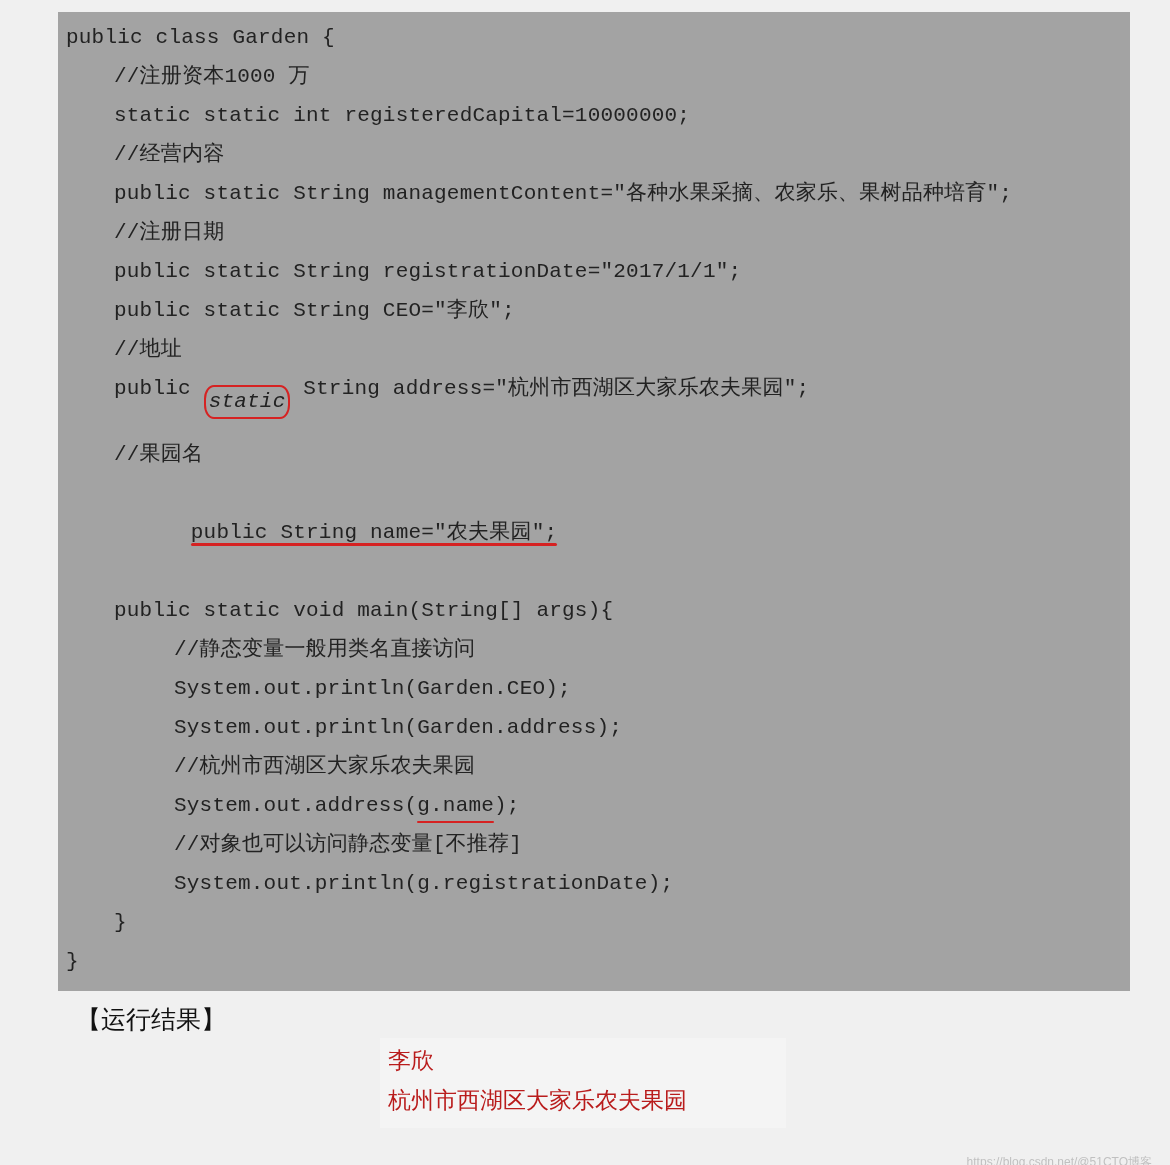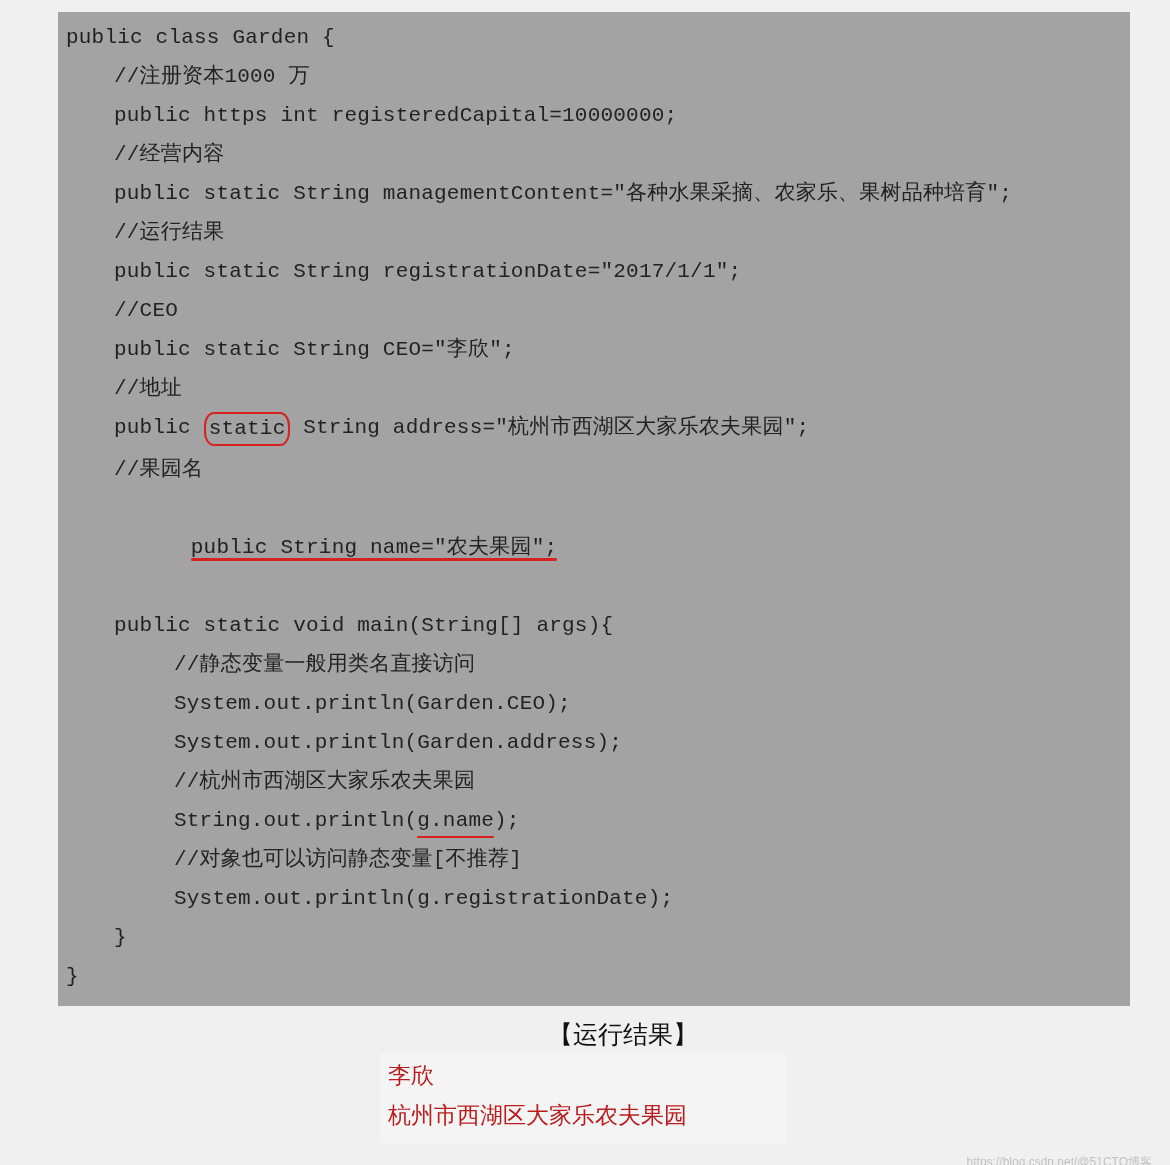--- a/index.html
+++ b/index.html
@@ -28,23 +28,24 @@
   .i2 { padding-left: 108px; }
 
   .has-annotation {
     display: flex;
     align-items: flex-start;
   }
   .circle-red {
     border: 2.5px solid #d62222;
     border-radius: 10px / 14px;
     padding: 0 3px;
-    margin: 4px 0px;
+    margin: 16px 0px;
     display: inline-block;
     line-height: 30px;
+    font-style: italic;
   }
   .underline-red {
     position: relative;
   }
   .underline-red::after {
     content: "";
     position: absolute;
     left: 0; right: 0; bottom: -2px;
     height: 3px;
     background: #d62222;
@@ -60,21 +61,20 @@
     height: 2.5px;
     background: #d62222;
     border-radius: 2px;
   }
 
   .result-label {
     font-family: "SimSun","宋体",serif;
     font-size: 25px;
     color: #111;
     margin: 12px 0 2px 76px;
-    text-align: center;
   }
   .result-box {
     background: #f4f4f4;
     margin: 0 auto 10px 380px;
     width: 390px;
     padding: 4px 8px 6px 8px;
   }
   .result-line {
     font-family: "SimSun","宋体","Consolas","Courier New", monospace;
     font-size: 23px;
@@ -98,42 +98,41 @@
   }
 </style>
 </head>
 <body>
 
 <div class="page">
 
   <div class="code-box">
     <div class="code-line">public class Garden {</div>
     <div class="code-line i1">//注册资本1000 万</div>
-    <div class="code-line i1">public https int registeredCapital=10000000;</div>
+    <div class="code-line i1">static static int registeredCapital=10000000;</div>
     <div class="code-line i1">//经营内容</div>
     <div class="code-line i1">public static String managementContent="各种水果采摘、农家乐、果树品种培育";</div>
-    <div class="code-line i1">//运行结果</div>
+    <div class="code-line i1">//注册日期</div>
     <div class="code-line i1">public static String registrationDate="2017/1/1";</div>
-    <div class="code-line i1">//CEO</div>
     <div class="code-line i1">public static String CEO="李欣";</div>
     <div class="code-line i1">//地址</div>
     <div class="code-line i1 has-annotation">
       <span>public </span><span class="circle-red">static</span><span> String address="杭州市西湖区大家乐农夫果园";</span>
     </div>
     <div class="code-line i1">//果园名</div>
     <div class="code-line i1">
       <span class="underline-red">public String name="农夫果园";</span>
     </div>
     <div class="code-line i1">public static void main(String[] args){</div>
     <div class="code-line i2">//静态变量一般用类名直接访问</div>
     <div class="code-line i2">System.out.println(Garden.CEO);</div>
     <div class="code-line i2">System.out.println(Garden.address);</div>
     <div class="code-line i2">//杭州市西湖区大家乐农夫果园</div>
     <div class="code-line i2 has-annotation">
-      <span>String.out.println(</span><span class="underline-red-short">g.name</span><span>);</span>
+      <span>System.out.address(</span><span class="underline-red-short">g.name</span><span>);</span>
     </div>
     <div class="code-line i2">//对象也可以访问静态变量[不推荐]</div>
     <div class="code-line i2">System.out.println(g.registrationDate);</div>
     <div class="code-line i1">}</div>
     <div class="code-line">}</div>
   </div>
 
   <div class="result-label">【运行结果】</div>
 
   <div class="result-box">

